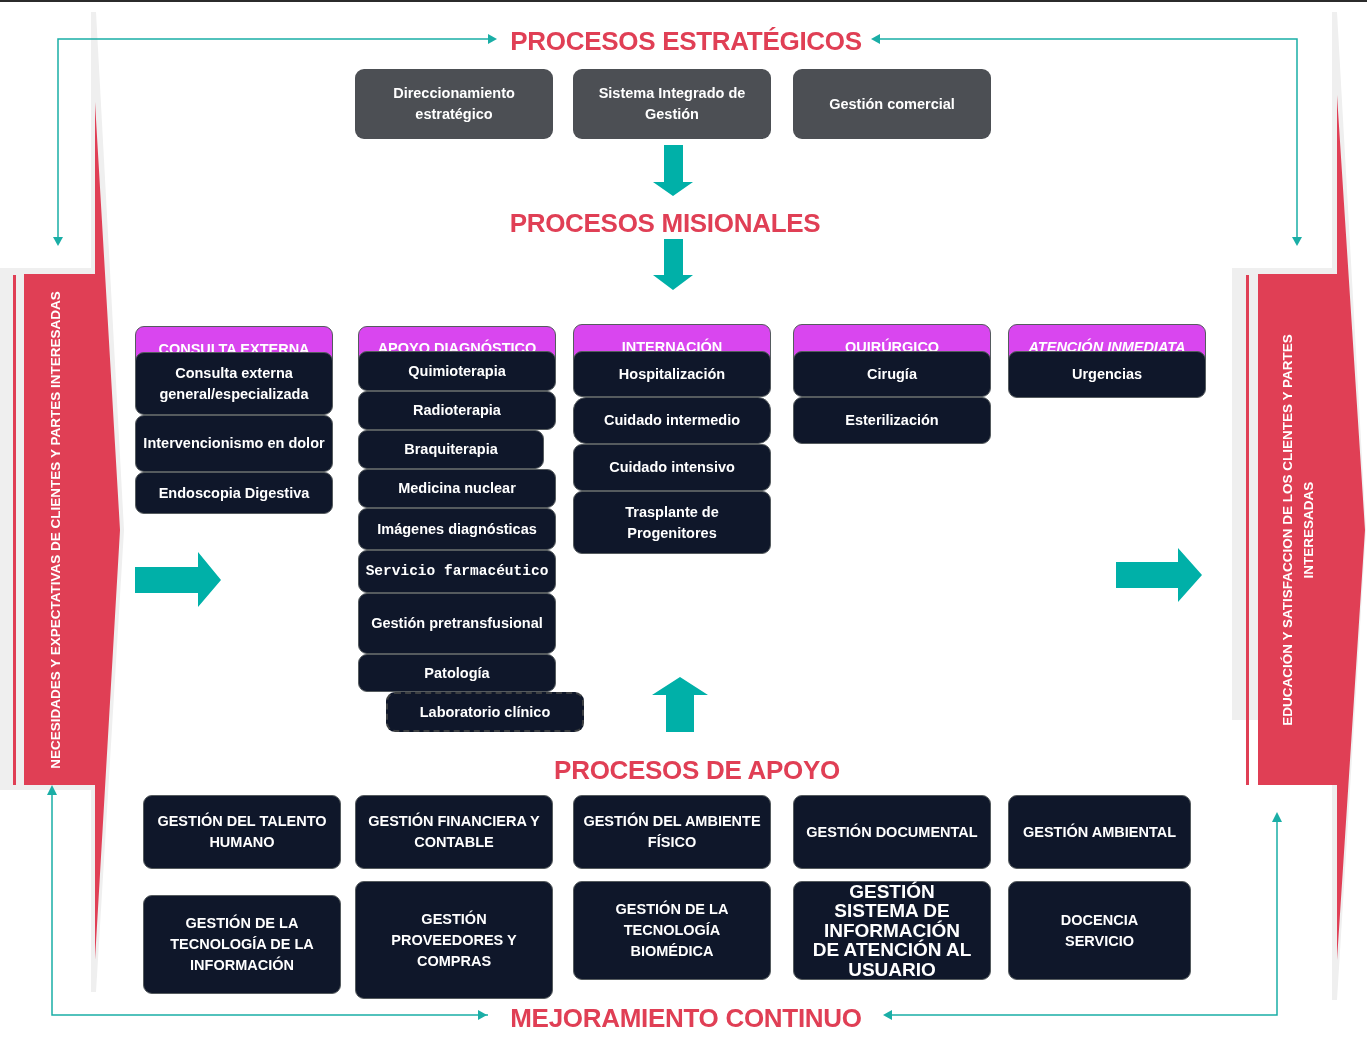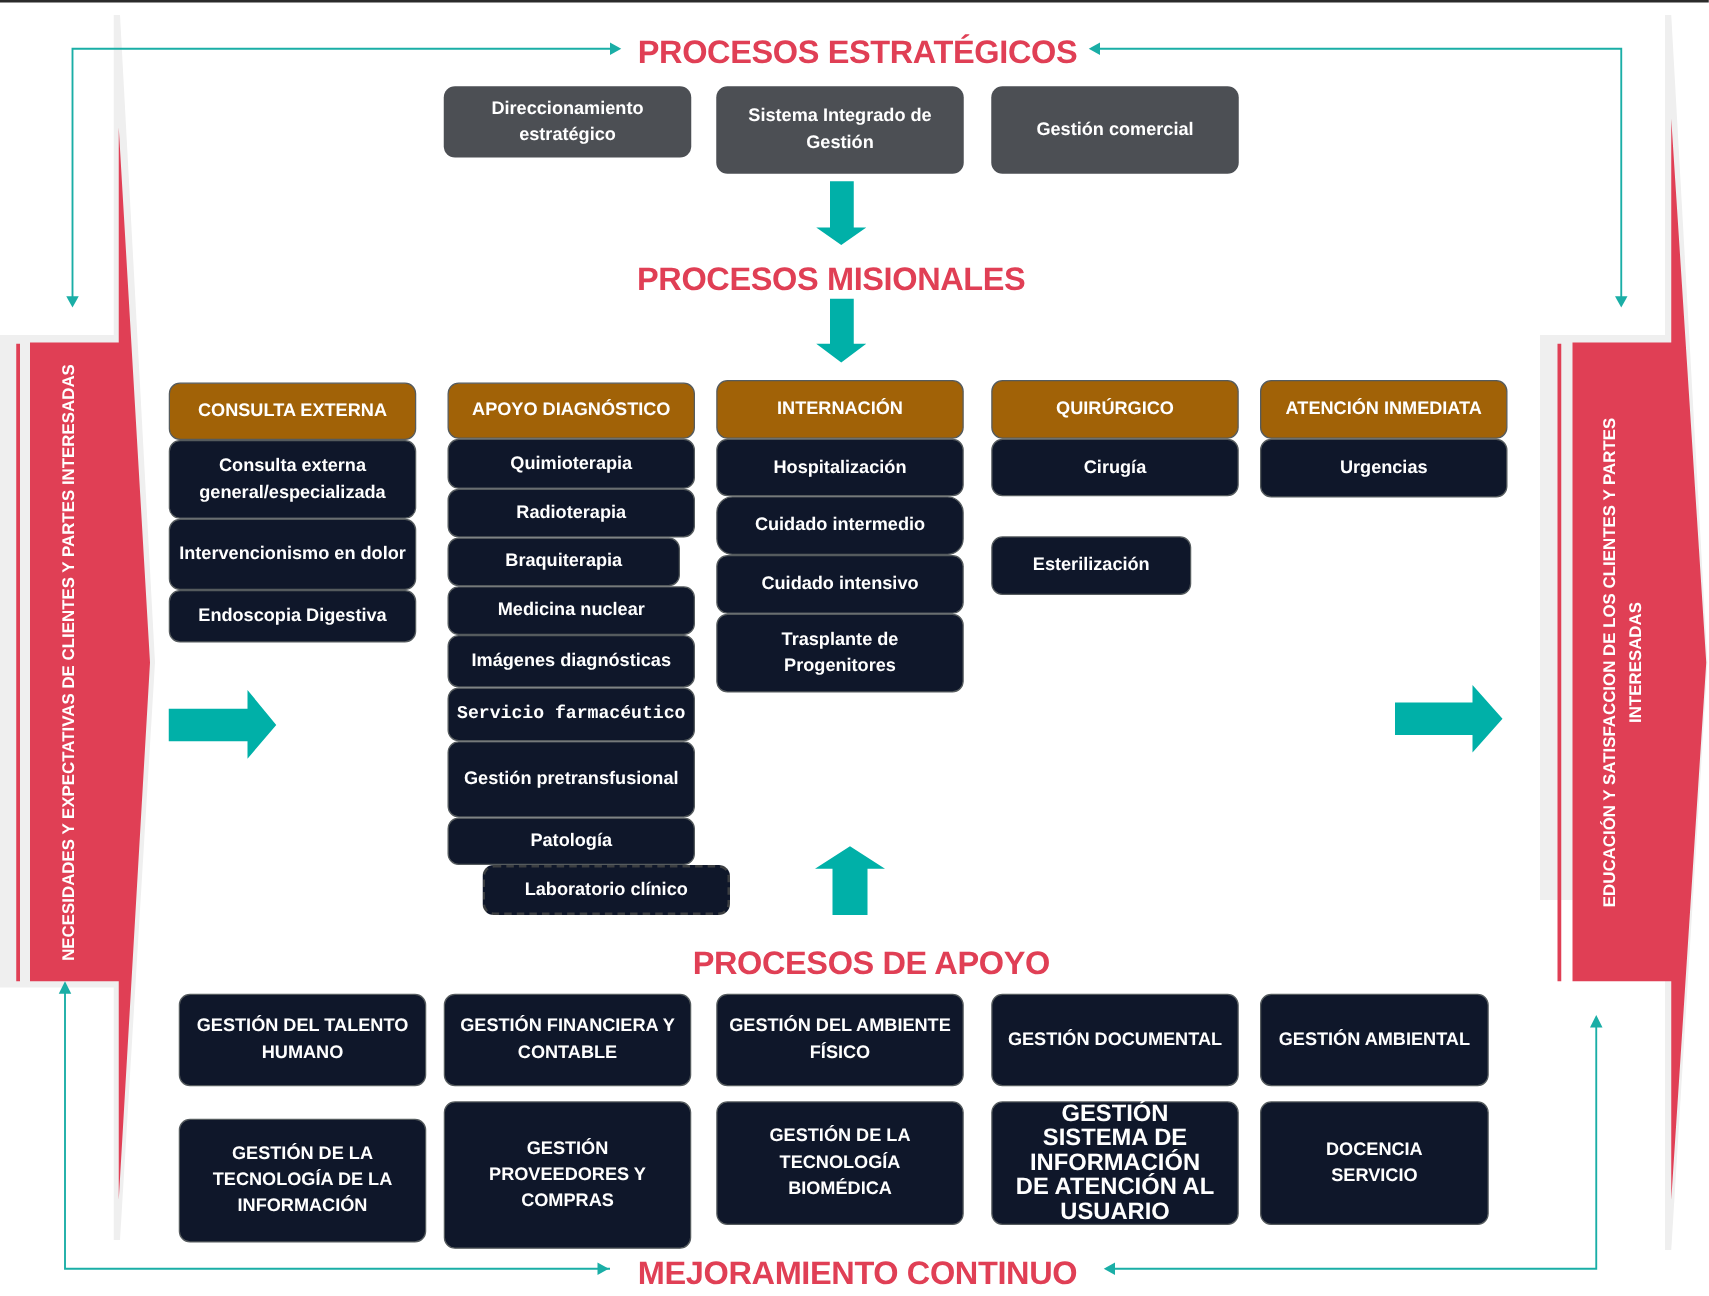--- a/index.html
+++ b/index.html
@@ -6,21 +6,21 @@
   body { width:1367px; height:1037px; position:relative; background:#ffffff; overflow:hidden;
          font-family:"Liberation Sans", "DejaVu Sans", sans-serif; }
   .topline { position:absolute; left:0; top:0; width:1367px; height:2px; background:#2b2b2b; }
   svg.bg { position:absolute; left:0; top:0; }
   .title { position:absolute; color:#e03f55; font-weight:bold; font-size:26px; letter-spacing:-0.3px;
            white-space:nowrap; transform:translateX(-50%); line-height:30px; }
   .box { position:absolute; box-sizing:border-box; border:1.5px solid #555b5e; border-radius:9px;
          color:#ffffff; font-weight:bold; font-size:14.5px; text-align:center; display:flex;
          align-items:center; justify-content:center; line-height:21px; padding:0 6px; }
   .gray { background:#4c4f54; border:none; }
-  .red { background:#a16207; }
+  .red { background:#d946ef;margin-top:20px; }
   .teal { background:#0f172a; }
   .dashed { border:2px dashed #3c3f42; }
   .sup { font-size:14.5px; }
   .sup.small { font-size:19px; line-height:19.5px; }
   .vtext { position:absolute; color:#ffffff; font-weight:bold; font-size:13.5px; white-space:nowrap;
            text-align:center; line-height:21px; transform:translate(-50%,-50%) rotate(-90deg); }
 </style>
 </head>
 <body>
 
@@ -70,21 +70,21 @@
 <div class="vtext" style="left:1298px; top:530px;">
   <div>EDUCACIÓN Y SATISFACCION DE LOS CLIENTES Y PARTES</div>
   <div>INTERESADAS</div>
 </div>
 
 <div class="title" style="left:686px; top:26px;">PROCESOS ESTRATÉGICOS</div>
 <div class="title" style="left:665px; top:208px;">PROCESOS MISIONALES</div>
 <div class="title" style="left:697px; top:755px;">PROCESOS DE APOYO</div>
 <div class="title" style="left:686px; top:1003px;">MEJORAMIENTO CONTINUO</div>
 
-<div class="box gray" style="left:355px; top:69px; width:198px; height:57px; flex-direction:column;">
+<div class="box gray" style="left:355px; top:69px; width:198px; height:70px; flex-direction:column;">
   <span>Direccionamiento</span>
   <span>estratégico</span>
 </div>
 <div class="box gray" style="left:573px; top:69px; width:198px; height:70px; flex-direction:column;">
   <span>Sistema Integrado de</span>
   <span>Gestión</span>
 </div>
 <div class="box gray" style="left:793px; top:69px; width:198px; height:70px; flex-direction:column;">
   <span>Gestión comercial</span>
 </div>
@@ -106,23 +106,23 @@
 <div class="box teal dashed" style="left:358px; top:692px; width:198px; height:40px;margin-left:28px;">Laboratorio clínico</div>
 
 <div class="box red" style="left:573px; top:304px; width:198px; height:47px;">INTERNACIÓN</div>
 <div class="box teal" style="left:573px; top:351px; width:198px; height:46px;">Hospitalización</div>
 <div class="box teal" style="left:573px; top:397px; width:198px; height:47px;border-radius:13px;">Cuidado intermedio</div>
 <div class="box teal" style="left:573px; top:444px; width:198px; height:47px;">Cuidado intensivo</div>
 <div class="box teal" style="left:573px; top:491px; width:198px; height:63px;">Trasplante de Progenitores</div>
 
 <div class="box red" style="left:793px; top:304px; width:198px; height:47px;">QUIRÚRGICO</div>
 <div class="box teal" style="left:793px; top:351px; width:198px; height:46px;">Cirugía</div>
-<div class="box teal" style="left:793px; top:397px; width:160px; height:47px;margin-top:32px;">Esterilización</div>
+<div class="box teal" style="left:793px; top:397px; width:198px; height:47px;">Esterilización</div>
 
-<div class="box red" style="left:1008px; top:304px; width:198px; height:47px;">ATENCIÓN INMEDIATA</div>
+<div class="box red" style="left:1008px; top:304px; width:198px; height:47px;font-style:italic;">ATENCIÓN INMEDIATA</div>
 <div class="box teal" style="left:1008px; top:351px; width:198px; height:47px;">Urgencias</div>
 
 <div class="box teal sup" style="left:143px; top:795px; width:198px; height:74px;">GESTIÓN DEL TALENTO HUMANO</div>
 <div class="box teal sup" style="left:355px; top:795px; width:198px; height:74px;">GESTIÓN FINANCIERA Y CONTABLE</div>
 <div class="box teal sup" style="left:573px; top:795px; width:198px; height:74px;">GESTIÓN DEL AMBIENTE FÍSICO</div>
 <div class="box teal sup" style="left:793px; top:795px; width:198px; height:74px;">GESTIÓN DOCUMENTAL</div>
 <div class="box teal sup" style="left:1008px; top:795px; width:183px; height:74px;">GESTIÓN AMBIENTAL</div>
 
 <div class="box teal sup" style="left:143px; top:881px; width:198px; height:99px; padding:0 20px;margin-top:14px;">GESTIÓN DE LA TECNOLOGÍA DE LA INFORMACIÓN</div>
 <div class="box teal sup" style="left:355px; top:881px; width:198px; height:118px; padding:0 24px;">GESTIÓN PROVEEDORES Y COMPRAS</div>

